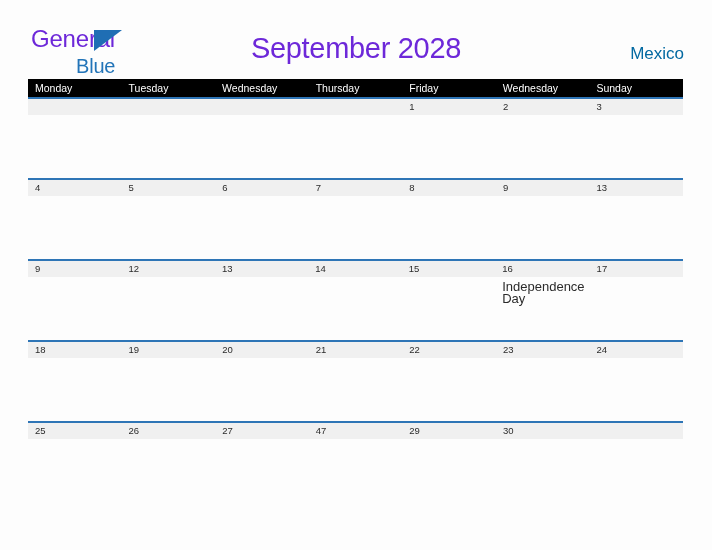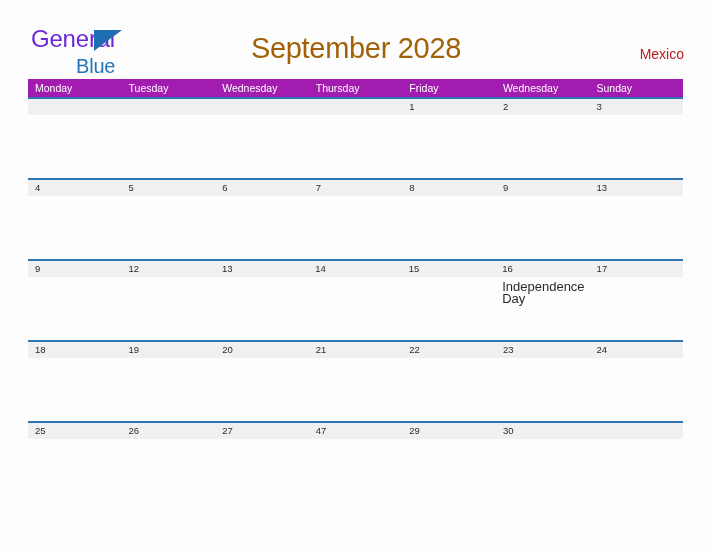--- a/index.html
+++ b/index.html
@@ -67,47 +67,48 @@
     border-right: 28px solid transparent;
   }
 
   .cal-title {
     position: absolute;
     left: 0;
     top: 30px;
     width: 712px;
     text-align: center;
     font-size: 29px;
-    color: #a16207;
+    color: #6d28d9;
     letter-spacing: -0.3px;
     line-height: 36px;
   }
 
   .country {
     position: absolute;
     right: 28px;
     top: 46px;
-    font-size: 14px;
-    color: #b91c1c;
+    font-size: 17px;
+    color: #0369a1;
     line-height: 16px;
     white-space: nowrap;
   }
 
   
   .calendar {
     position: absolute;
     left: 28px;
     top: 79px;
     width: 655px;
   }
 
   .dow-row {
     display: flex;
-    background: #a21caf;
+    background: #000000;
     height: 18px;
+    justify-content: flex-end;
   }
   .dow-cell {
     flex: 1 1 0;
     color: #ffffff;
     font-size: 10.5px;
     line-height: 18px;
     padding-left: 7px;
     box-sizing: border-box;
     white-space: nowrap;
     overflow: hidden;

